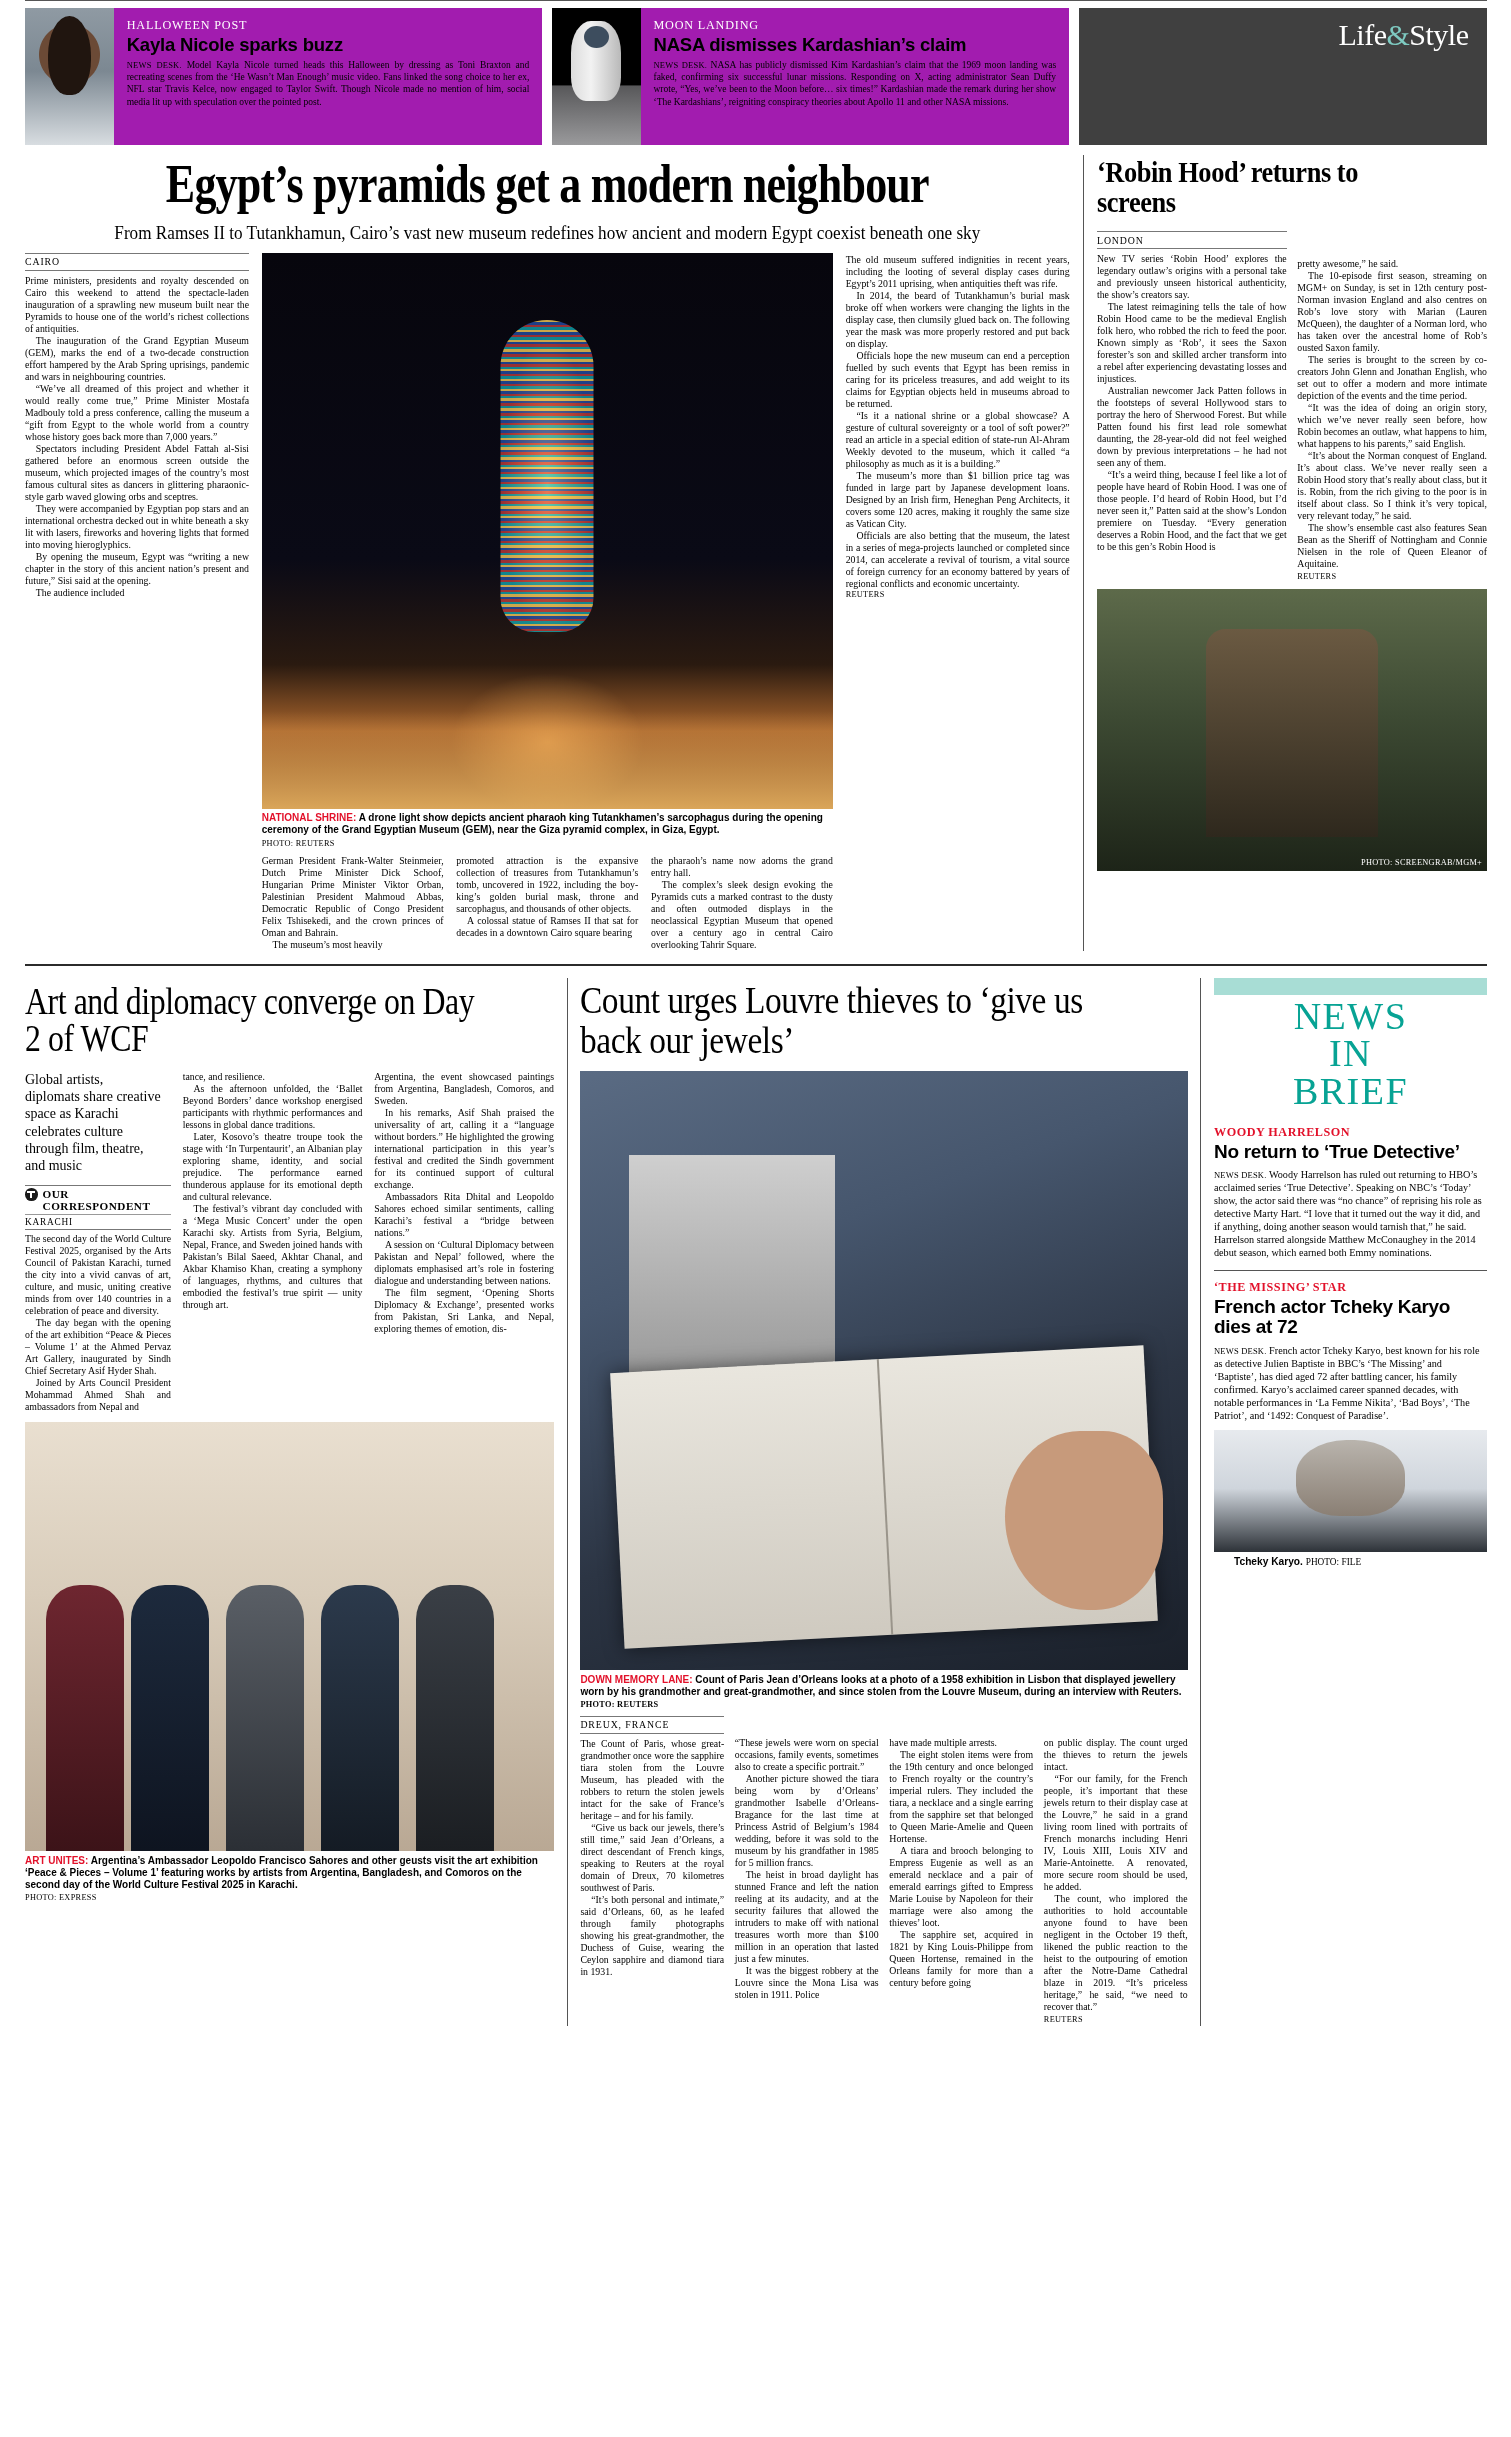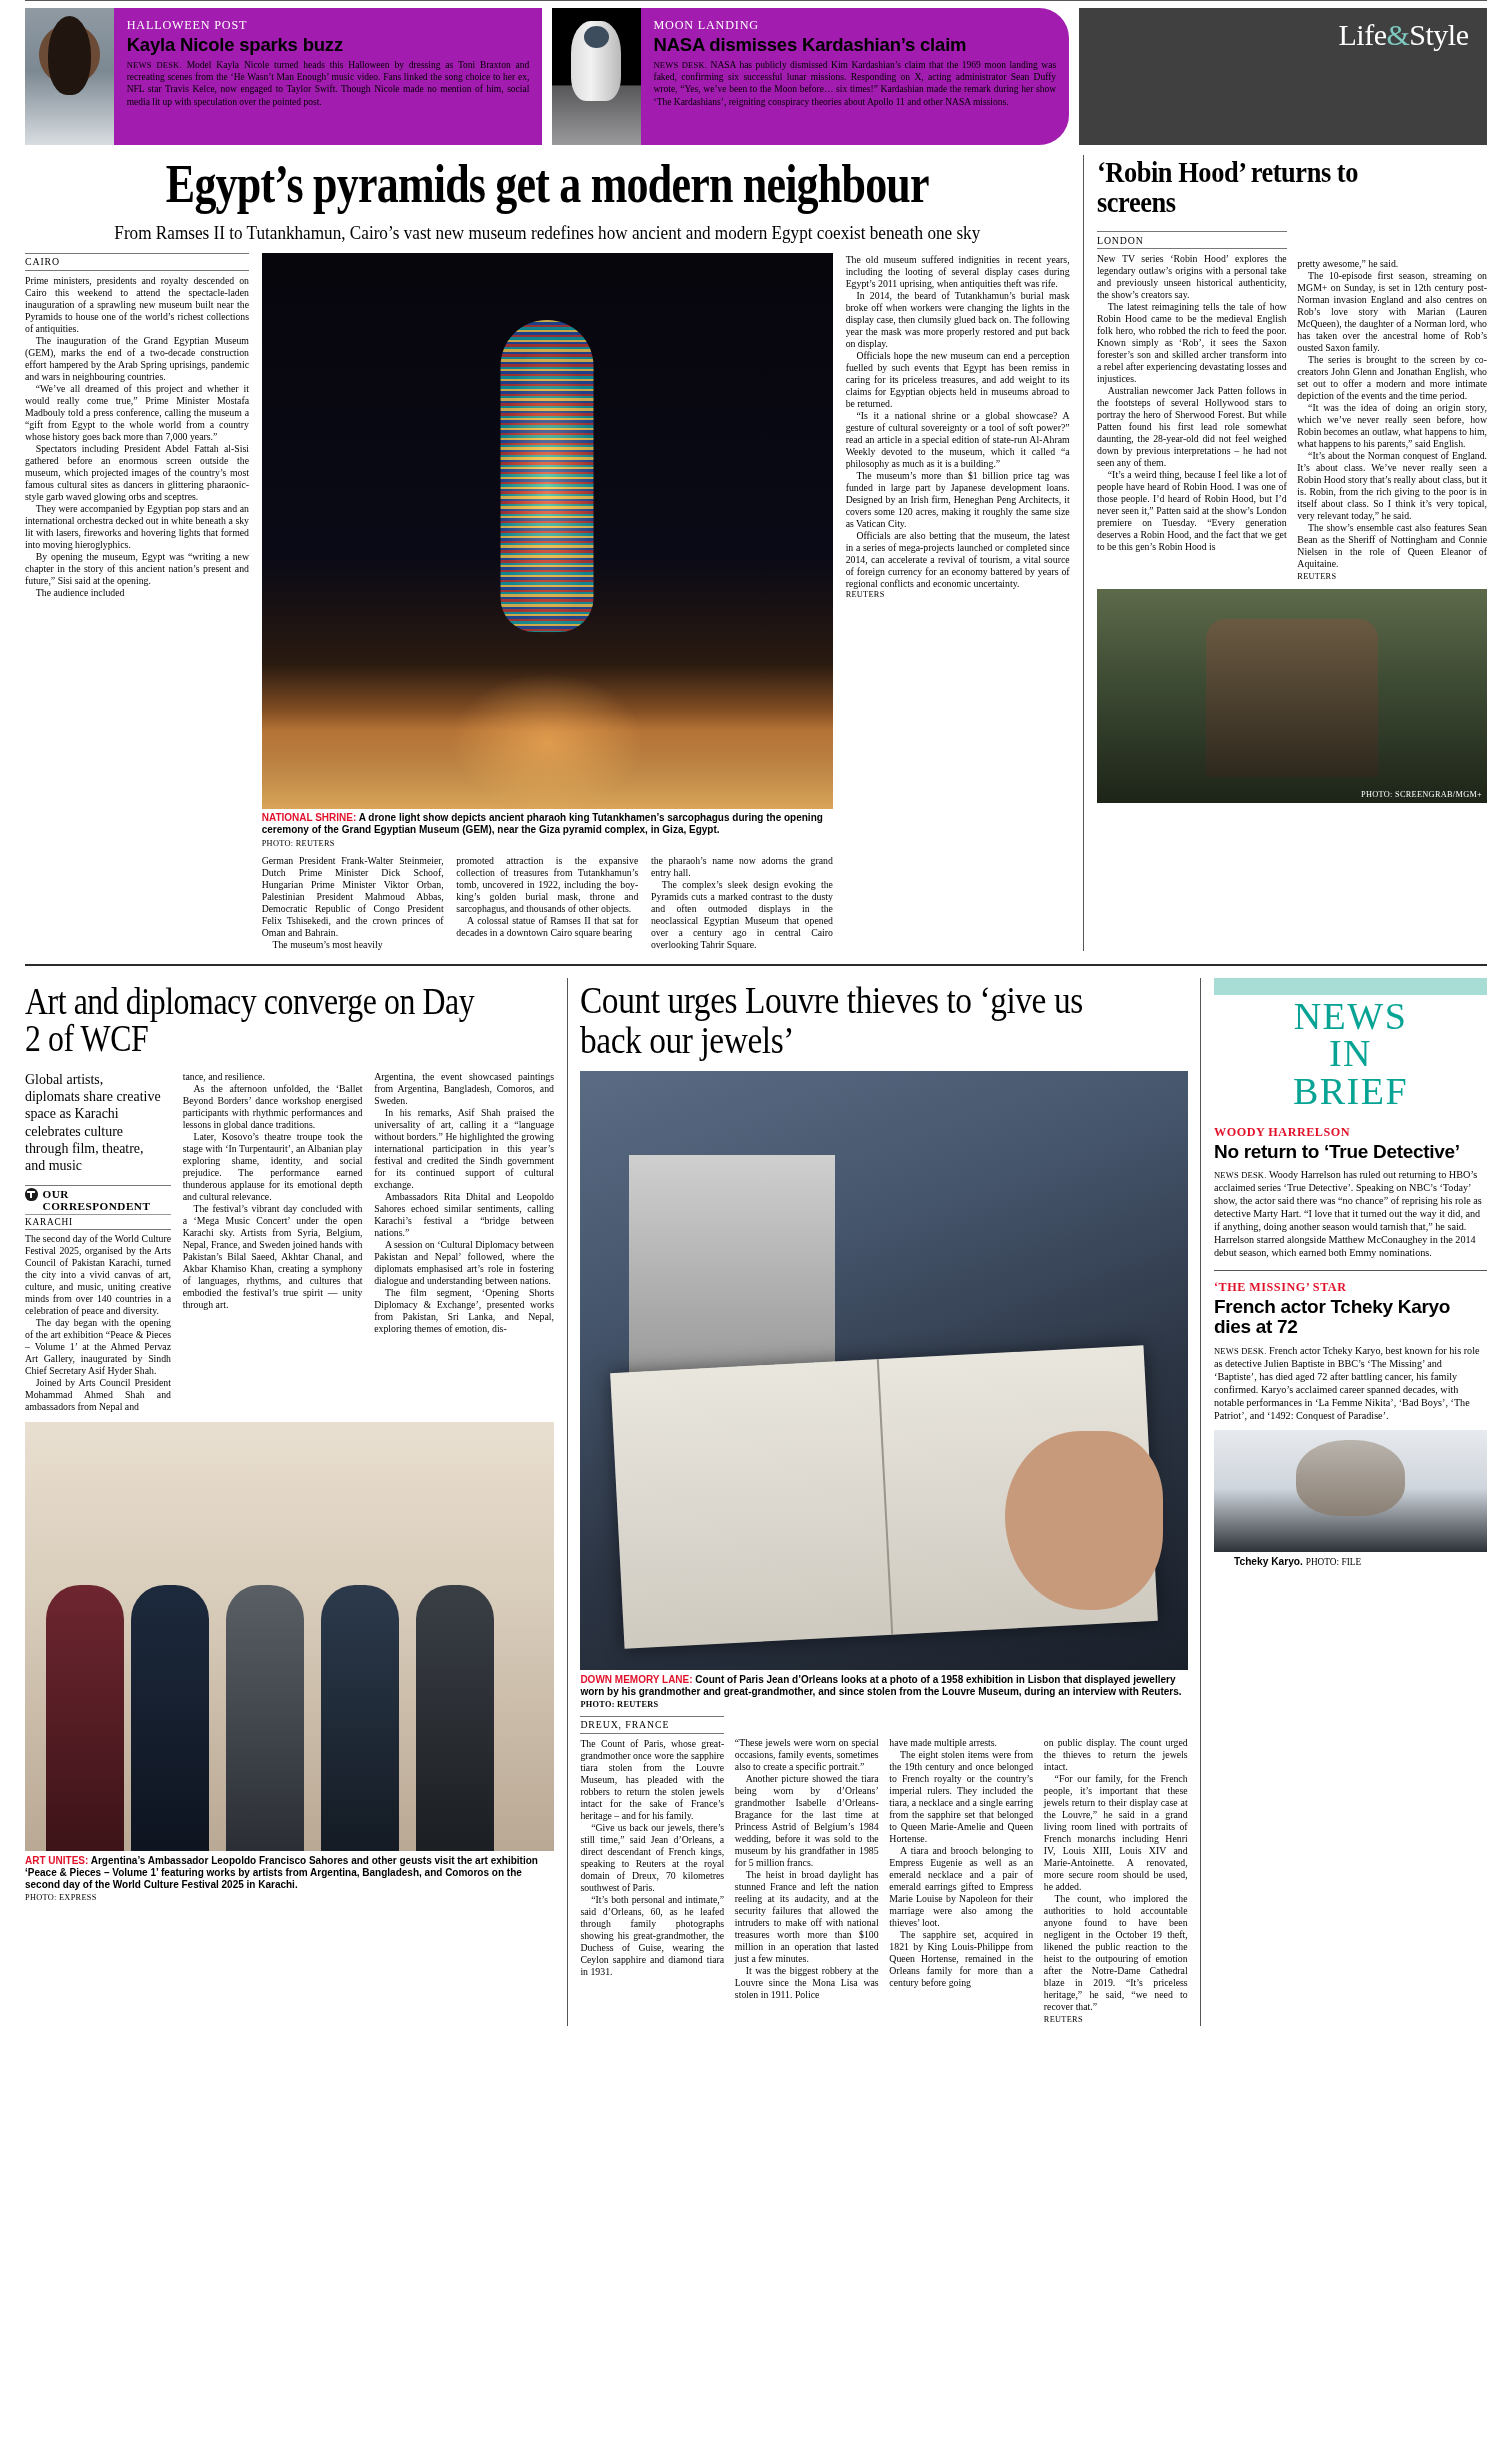--- a/index.html
+++ b/index.html
@@ -15,21 +15,21 @@
   
   .teasers{display:flex;margin-top:6.8px;height:137px;}
   .teaser{display:flex;background:#a21caf;}
   .teaser-photo{width:89px;flex:0 0 89px;overflow:hidden;position:relative;}
   .teaser-body{flex:1;padding:10.7px 12.7px 0 12.7px;overflow:hidden;}
   .kicker{color:#fff;font-family:"Liberation Serif",serif;font-size:12.2px;letter-spacing:0.8px;margin-bottom:2px;}
   .teaser-head{font-family:"Liberation Sans",sans-serif;font-weight:700;font-size:18.5px;line-height:1.04;margin:0 0 3.9px 0;letter-spacing:-0.2px;}
   .teaser-text{font-family:"Liberation Serif",serif;font-size:9.5px;line-height:1.30;text-align:justify;}
   .newsdesk{font-variant:small-caps;font-size:8.5px;letter-spacing:0.2px;}
   .teaser-a{flex:0 0 517px;}
-  .teaser-b{flex:0 0 517px;margin-left:9.8px;border-radius:30px;}
+  .teaser-b{flex:0 0 517px;margin-left:9.8px;}
   .brandbox{flex:1;margin-left:9.8px;background:#404040;position:relative;}
   .brandbox span{position:absolute;right:18.5px;top:10.7px;color:#fff;font-family:"Liberation Serif",serif;font-size:30px;font-weight:400;letter-spacing:-0.5px;}
   .brandbox .amp{color:#7ecac1;}
 
   
   .dateline{font-family:"Liberation Serif",serif;font-size:9.8px;letter-spacing:0.9px;padding:2.4px 0 2.4px 0;border-top:1px solid #777;border-bottom:1px solid #777;margin-bottom:3.9px;}
   .body-col{font-family:"Liberation Serif",serif;font-size:9.8px;line-height:1.225;text-align:justify;hyphens:auto;-webkit-hyphens:auto;}
   .body-col p{margin:0;text-indent:1.1em;}
   .body-col p:first-child{text-indent:0;}
   .credit{font-variant:small-caps;letter-spacing:0.3px;}
@@ -220,21 +220,21 @@
         <div class="body-col" style="padding-top:27px;">
           <p>pretty awesome,” he said.</p>
           <p>The 10-episode first season, streaming on MGM+ on Sunday, is set in 12th century post-Norman invasion England and also centres on Rob’s love story with Marian (Lauren McQueen), the daughter of a Norman lord, who has taken over the ancestral home of Rob’s ousted Saxon family.</p>
           <p>The series is brought to the screen by co-creators John Glenn and Jonathan English, who set out to offer a modern and more intimate depiction of the events and the time period.</p>
           <p>“It was the idea of doing an origin story, which we’ve never really seen before, how Robin becomes an outlaw, what happens to him, what happens to his parents,” said English.</p>
           <p>“It’s about the Norman conquest of England. It’s about class. We’ve never really seen a Robin Hood story that’s really about class, but it is. Robin, from the rich giving to the poor is in itself about class. So I think it’s very topical, very relevant today,” he said.</p>
           <p>The show’s ensemble cast also features Sean Bean as the Sheriff of Nottingham and Connie Nielsen in the role of Queen Eleanor of Aquitaine.</p>
           <span class="credit" style="font-size:8.3px">REUTERS</span>
         </div>
       </div>
-      <div class="photo" style="height:214px;margin-top:6.8px;background:linear-gradient(to bottom,#5d6a4a 0%,#3d4a33 45%,#1d2418 100%);">
+      <div class="photo" style="height:282px;margin-top:6.8px;background:linear-gradient(to bottom,#5d6a4a 0%,#3d4a33 45%,#1d2418 100%);">
         <div style="position:absolute;left:28%;top:14%;width:44%;height:74%;background:linear-gradient(to bottom,#6b5a42,#2e281d);border-radius:19.5px 19.5px 0 0;"></div>
         <div class="scrn-credit">PHOTO: SCREENGRAB/MGM+</div>
       </div>
     </div>
   </div>
 
   <div class="lower">
 
     <div class="wcf">
       <div class="wcf-head">Art and diplomacy converge on Day 2 of WCF</div>

